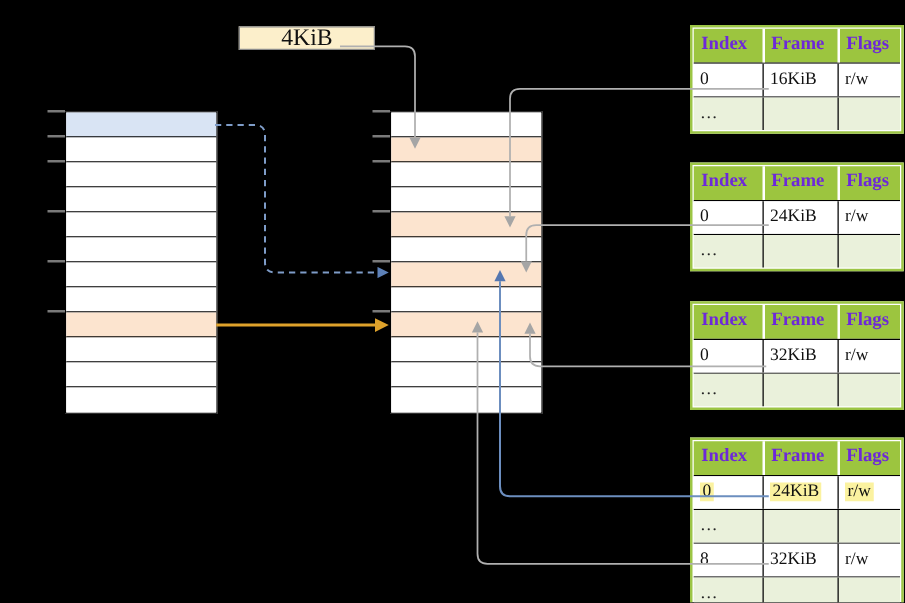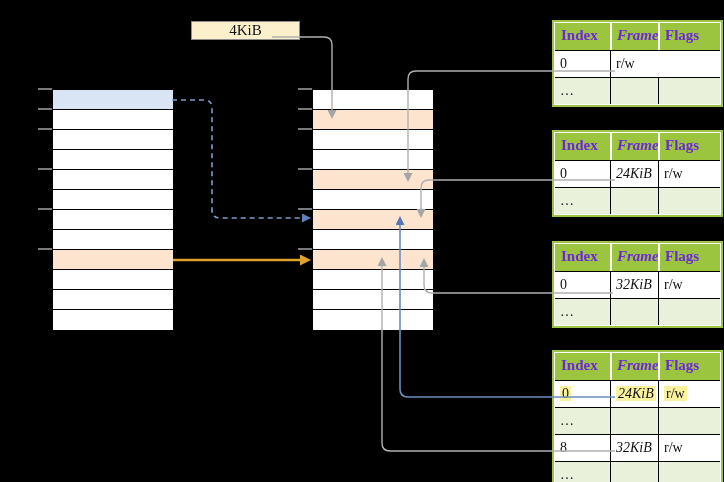--- a/index.html
+++ b/index.html
@@ -13,29 +13,29 @@
   .mem-left{left:52px;top:89px;width:120px;}
   .mem-mid{left:312px;top:89px;width:120px;}
   .r-blue{background:#D9E4F4 !important;}
   .r-orange{background:#FCE4CF !important;}
 
   .tick{position:absolute;width:14px;height:2px;background:#7A7A7A;}
 
   
   .psbox{position:absolute;left:191px;top:21px;width:109px;height:19px;box-sizing:border-box;
          background:#FCEFCB;border:1px solid #8C8C8C;text-align:center;
-         font-size:15px;line-height:17px;color:#111;}
+         font-size:19px;line-height:17px;color:#111;}
 
   
   .frame-table{position:absolute;left:552px;width:171px;box-sizing:border-box;
                border:2px solid #9CC545;background:#fff;padding:1px;}
   .ft-r{display:flex;height:27px;box-sizing:border-box;}
   .ft-r + .ft-r{border-top:1px solid #000;}
   .ft-c{box-sizing:border-box;overflow:hidden;white-space:nowrap;}
-  .c0{width:55px;}.c1{width:48px;font-style:italic;}.c2{flex:1;}
+  .c0{width:55px;}.c1{width:60px;}.c2{flex:1;}
   .ft-head{background:#9CC53F;}
   .ft-head .ft-c{color:#6d28d9;font-weight:bold;font-size:15px;line-height:25px;padding-left:6px;}
   .ft-head .ft-c + .ft-c{border-left:2px solid #fff;padding-left:5px;}
   .ft-body .ft-c{font-size:14px;line-height:25px;padding-left:5px;color:#111;background:#fff;}
   .ft-body .ft-c + .ft-c{border-left:1px solid #000;}
   .ft-dots .ft-c{background:#EAF1DB;color:#222;}
   .hl{background:#FBF2A0;padding:0 2px;}
 
   svg.connectors{position:absolute;left:0;top:0;z-index:10;pointer-events:none;}
 </style>
@@ -93,20 +93,21 @@
   <div class="tick" style="left:298px;top:248px"></div>
 
   <div class="frame-table" style="top:20px">
     <div class="ft-r ft-head">
       <div class="ft-c c0">Index</div>
       <div class="ft-c c1">Frame</div>
       <div class="ft-c c2">Flags</div>
     </div>
     <div class="ft-r ft-body">
       <div class="ft-c c0">0</div>
+      <div class="ft-c c1">16KiB</div>
       <div class="ft-c c2">r/w</div>
     </div>
     <div class="ft-r ft-body ft-dots">
       <div class="ft-c c0">…</div>
       <div class="ft-c c1"></div>
       <div class="ft-c c2"></div>
     </div>
   </div>
 
   <div class="frame-table" style="top:130px">

